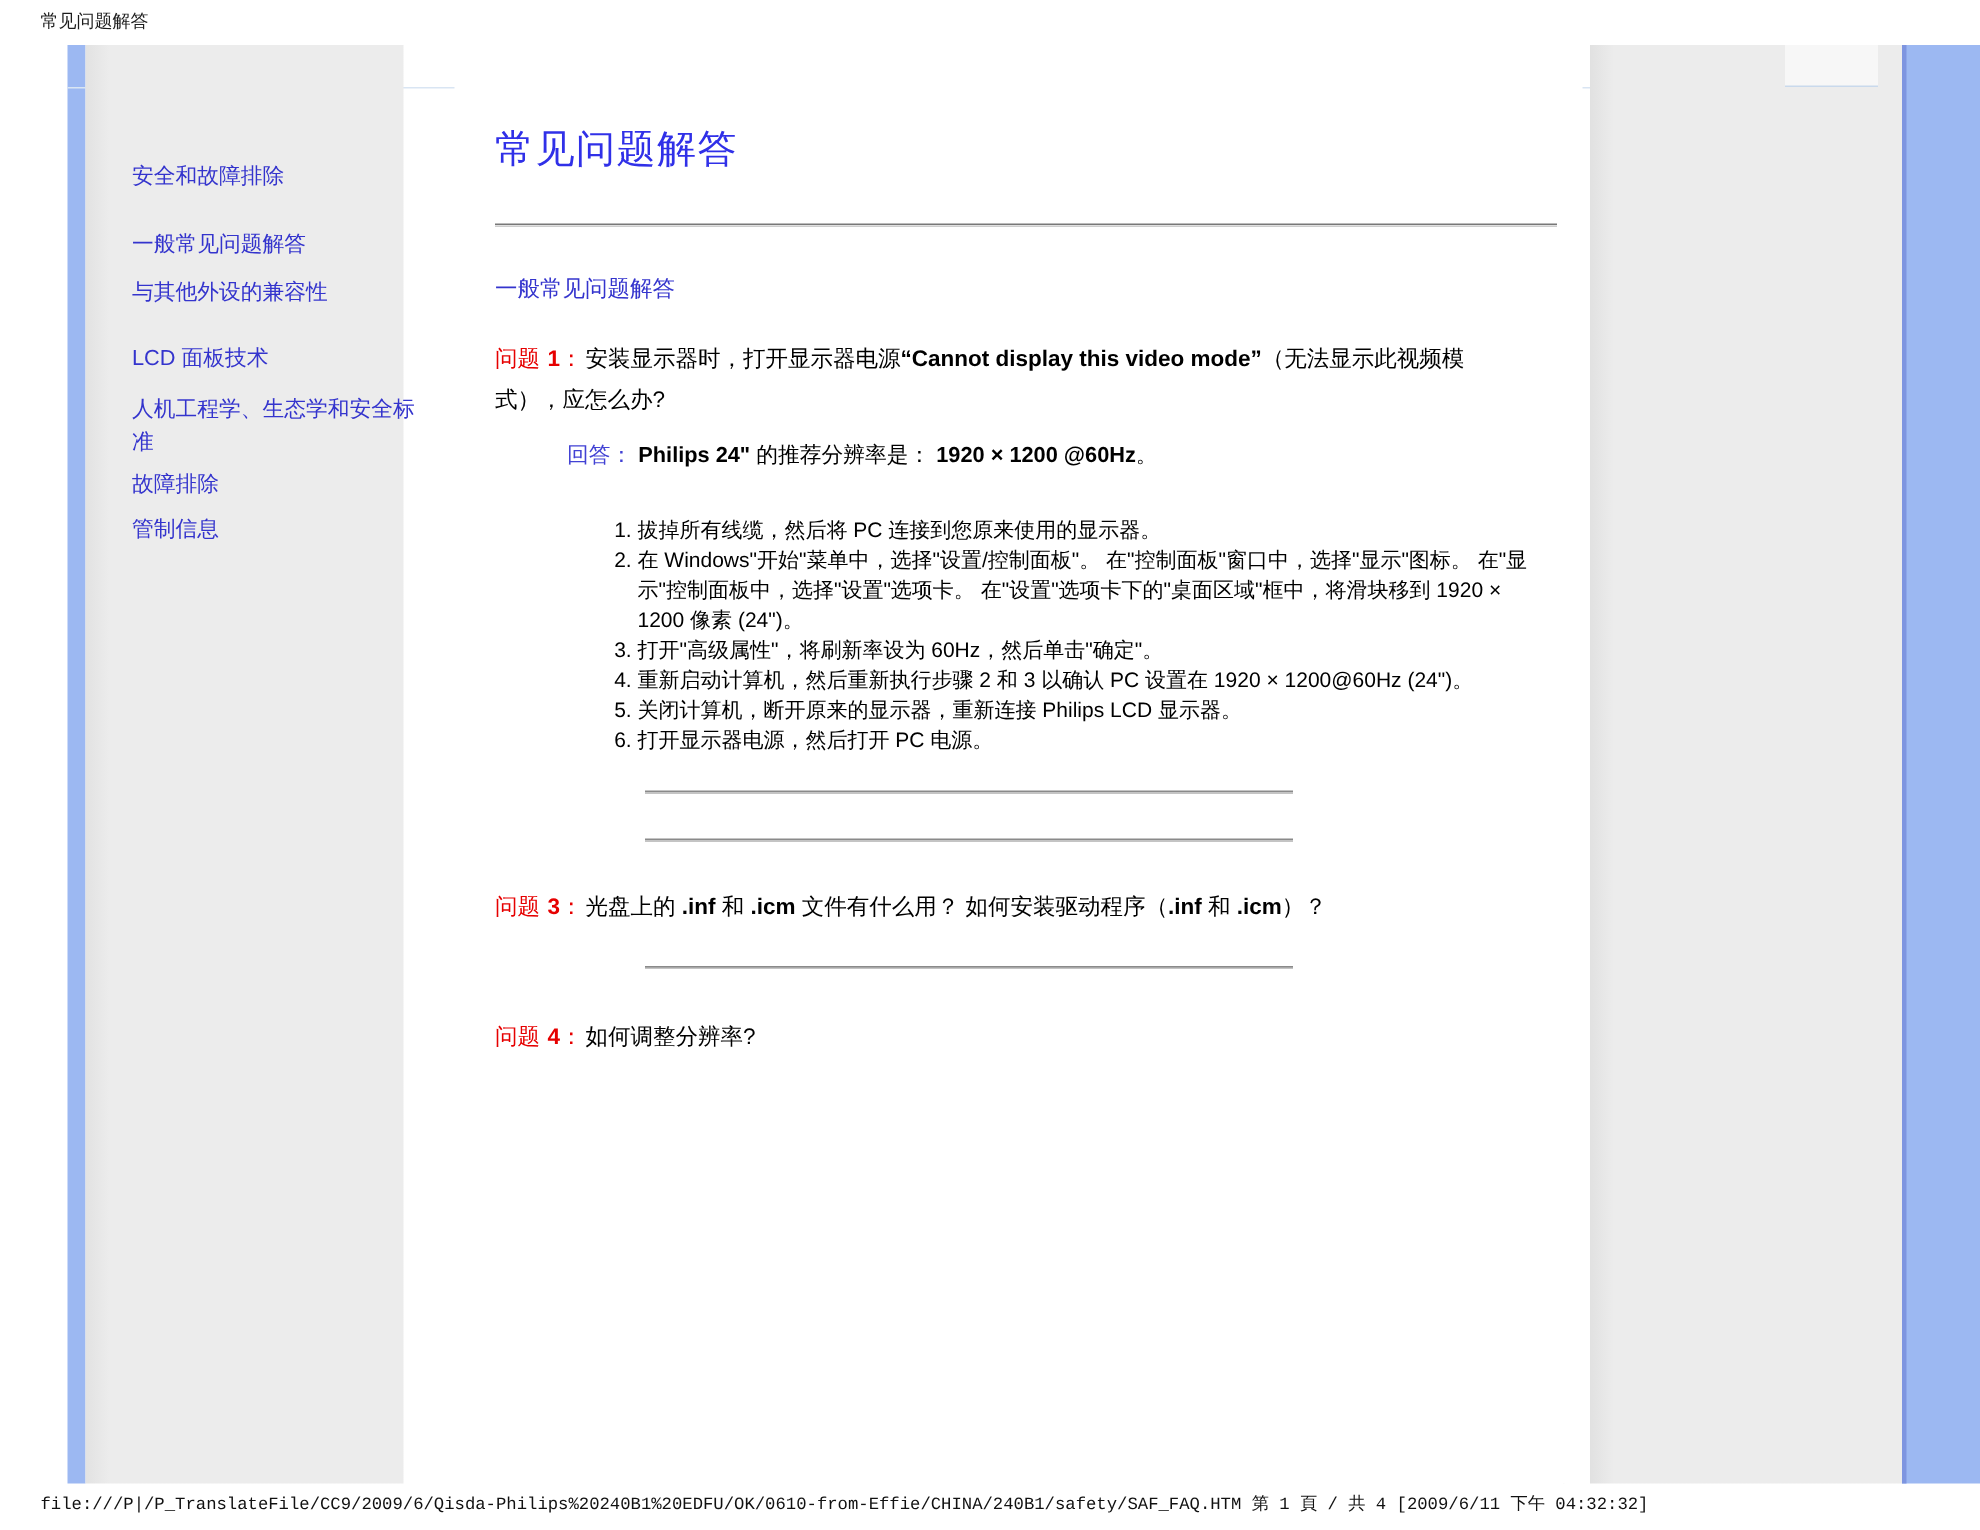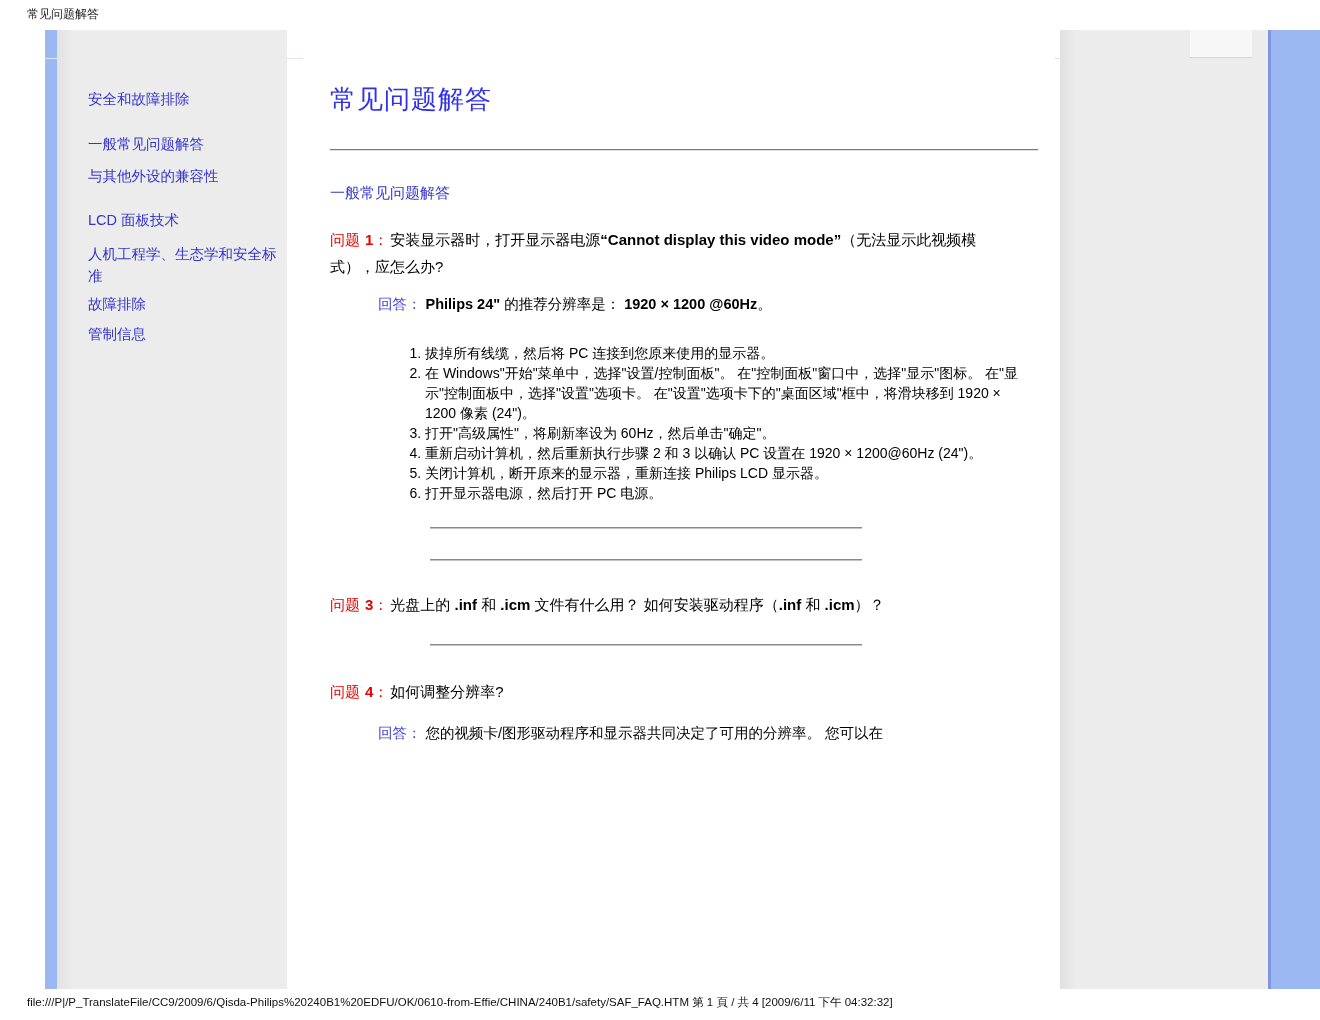--- a/index.html
+++ b/index.html
@@ -13,33 +13,33 @@
   p { margin:0; }
 
   
   .window-title {
     position:absolute; left:27px; top:6px;
     font-family:"Liberation Serif","DejaVu Serif",serif;
     font-size:12px; color:#1c1c1c;
   }
   .statusbar {
     position:absolute; left:27px; top:995px; width:1280px;
-    font-family:Liberation Sans, sans-serif;
+    font-family:Liberation Mono, monospace;
     font-size:11.5px; color:#111; white-space:nowrap;
   }
 
   
   .left-accent {
     position:absolute; left:45px; top:30px; width:12px; height:959px;
     background:#9cb8f2;
   }
   .sidebar {
-    position:absolute; left:57px; top:30px; width:230px; height:959px;
+    position:absolute; left:57px; top:30px; width:212px; height:959px;
     background:linear-gradient(to right,#e2e2e2 0px,#ececec 16px);
-    padding-top:60px;
+    padding-top:79px;
   }
   .top-hairline {
     position:absolute; left:45px; top:58px; width:1212px; height:1px;
     background:#d9e5f3;
   }
   .right-col {
     position:absolute; left:1060px; top:30px; width:208px; height:959px;
     background:linear-gradient(to right,#e1e1e1 0px,#ececec 16px);
   }
   .right-box {
@@ -146,20 +146,15 @@
   <div class="rule-small" style="margin-top:30px"></div>
 
   <p class="q" style="margin-top:30px">
     <span class="qtag"><span>问题</span><b class="qnum">3</b><span>：</span></span><span class="qtext"><span>光盘上的 </span><span class="b">.inf</span><span> 和 </span><span class="b">.icm</span><span> 文件有什么用？ 如何安装驱动程序（</span><span class="b">.inf</span><span> 和 </span><span class="b">.icm</span><span>）？</span></span>
   </p>
   <div class="rule-small" style="margin-top:26px"></div>
 
   <p class="q" style="margin-top:32px">
     <span class="qtag"><span>问题</span><b class="qnum">4</b><span>：</span></span><span class="qtext"><span>如何调整分辨率?</span></span>
   </p>
-  <div class="answer" style="margin-top:18px">
-    <p class="a">
-      <span class="alabel">回答：</span> <span><span>您的视频卡/图形驱动程序和显示器共同决定了可用的分辨率。 您可以在</span></span>
-    </p>
-  </div>
 </div>
 
 <div class="statusbar">file:///P|/P_TranslateFile/CC9/2009/6/Qisda-Philips%20240B1%20EDFU/OK/0610-from-Effie/CHINA/240B1/safety/SAF_FAQ.HTM 第 1 頁 / 共 4  [2009/6/11 下午 04:32:32]</div>
 
 </body></html>

